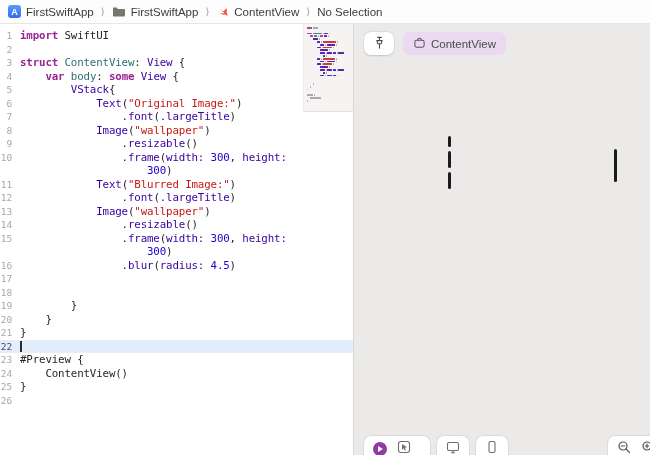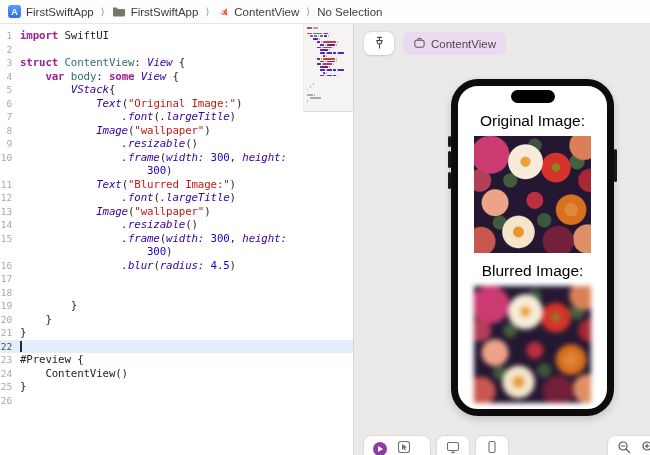--- a/index.html
+++ b/index.html
@@ -22,21 +22,21 @@
   .main { display:flex; height:431px; }
   .editor { width:353px; background:#fff; position:relative; flex:none; }
   .code { padding-top:5px; font-family:"DejaVu Sans Mono", monospace;
           font-size:10.8px; letter-spacing:-0.15px; white-space:pre; }
   .code-row { height:13.5px; line-height:13.5px; display:flex; }
   .code-row.active { background:var(--active-line-bg); }
   .gutter { flex:none; width:20px; text-align:right; padding-right:8px;
             color:#a8a8a8; font-size:9.5px; }
   .code-row.active .gutter { color:#50505a; }
   .tk-kw { color:var(--keyword); font-weight:bold; }
-  .tk-type { color:var(--type-call);font-style:italic; }
+  .tk-type { color:var(--type-call); }
   .tk-decl { color:var(--declaration); }
   .tk-str { color:var(--string); }
   .tk-num { color:var(--number); }
   .tk-plain { color:var(--plain-text); }
   .caret { display:inline-block; width:1.5px; height:11px; background:#2b2b2b;
            vertical-align:middle; }
 
   
   .minimap { position:absolute; top:0; right:0; width:50px;
              background:#F5F4F2; border-bottom:1px solid #E1E0DE;
@@ -203,27 +203,20 @@
         </span>
         <span>ContentView</span>
       </div>
     </div>
 
     <div class="nub" style="left:94px;top:112px;height:11px"></div>
     <div class="nub" style="left:94px;top:127px;height:17px"></div>
     <div class="nub" style="left:94px;top:148px;height:17px"></div>
     <div class="nub" style="left:260px;top:125px;height:33px"></div>
 
-    <div class="phone">
-      <div class="island"></div>
-      <div class="ptitle">Original Image:</div>
-      <div class="flower"></div>
-      <div class="ptitle">Blurred Image:</div>
-      <div class="flower blurred"></div>
-    </div>
 
     <div class="bottombar">
       <div class="group">
         <button class="playbtn">
           <span class="tri"></span>
         </button>
         <button>
           <span>
             <svg width="14" height="14" viewBox="0 0 14 14">
                 <g fill="none" stroke="#6e6e72" stroke-width="1.1">

